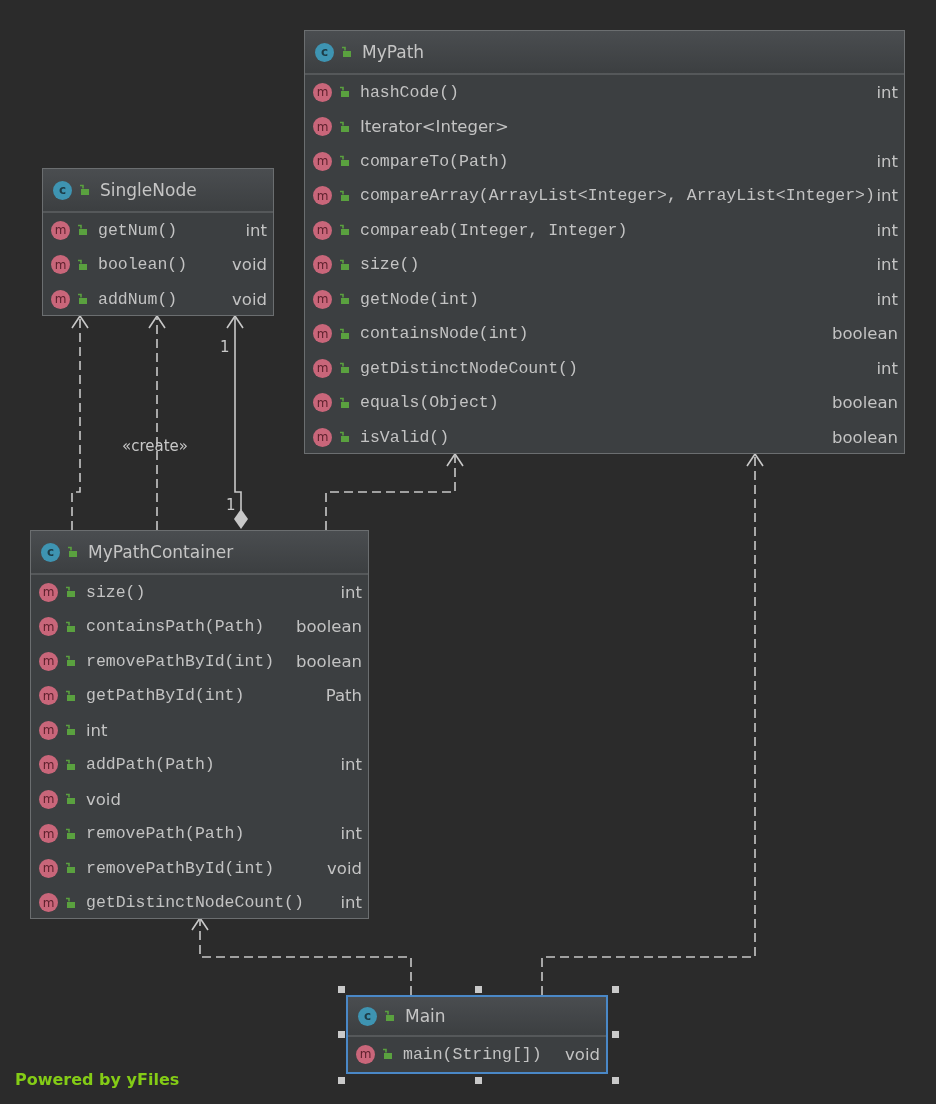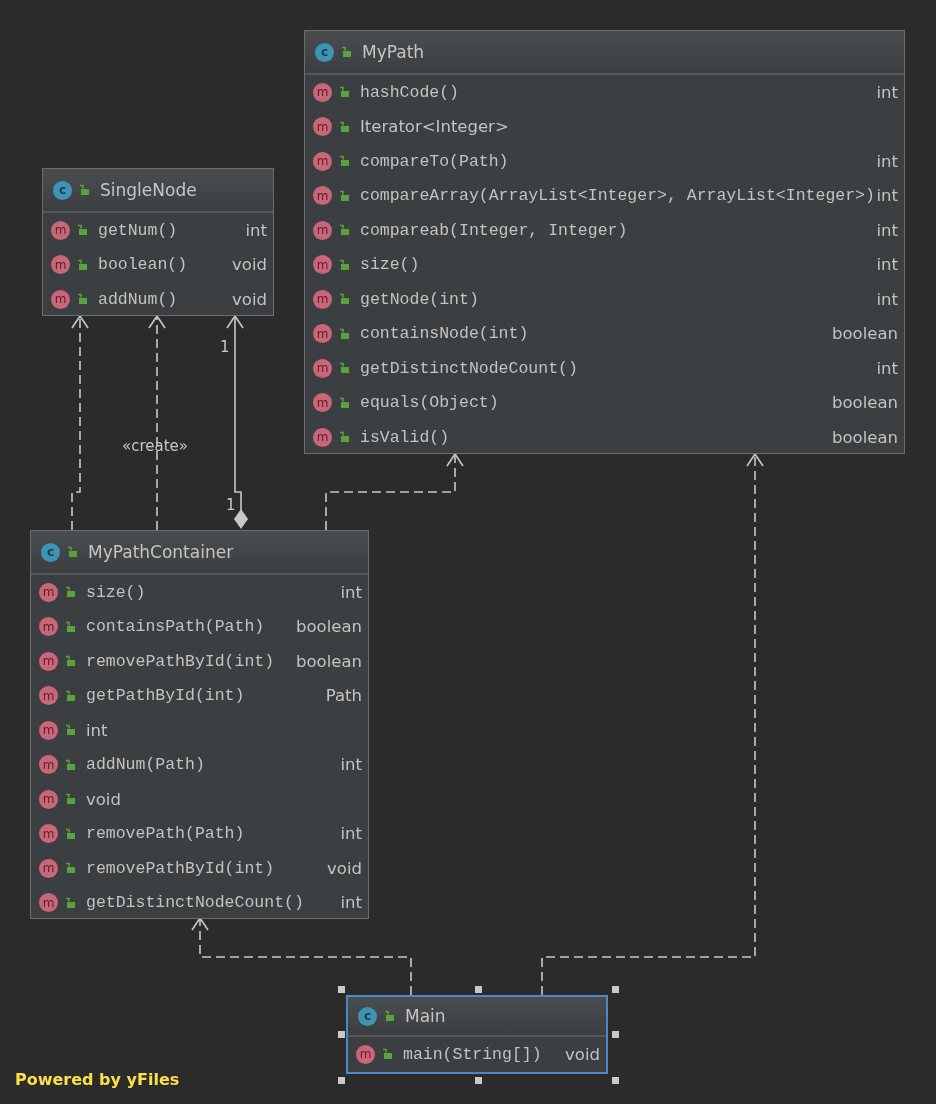--- a/index.html
+++ b/index.html
@@ -9,21 +9,21 @@
   .hdr{height:42px;display:flex;align-items:center;padding-left:10px;background:linear-gradient(#4a4d50,#3c3f41);border-bottom:2px solid #55585a;font-size:17px;color:#c5c5c5;}
   .row{height:34.5px;display:flex;align-items:center;padding-left:8px;padding-right:6px;font-size:16.5px;color:#c3c3c3;}
   .row .name{flex:1;white-space:nowrap;font-family:Liberation Mono, monospace;}
   .row .type{white-space:nowrap;}
   .cicon{width:19px;height:19px;border-radius:50%;background:#3e94b2;color:#1d3c47;font-size:12px;display:inline-flex;align-items:center;justify-content:center;margin-right:6px;font-weight:bold;}
   .micon{width:19px;height:19px;border-radius:50%;background:#c9667a;color:#5b1f2b;font-size:12px;display:inline-flex;align-items:center;justify-content:center;margin-right:6px;}
   .lock{width:12px;height:12px;margin-right:10px;display:inline-block;}
   svg.links{position:absolute;left:0;top:0;}
   .lbl{position:absolute;color:#c8c8c8;font-size:15px;}
   .handle{position:absolute;width:7px;height:7px;background:#c9c9c9;}
-  .powered{position:absolute;left:15px;top:1070px;color:#fde047;font-size:16px;font-weight:bold;}
+  .powered{position:absolute;left:15px;top:1070px;color:#84cc16;font-size:16px;font-weight:bold;}
 </style>
 </head>
 <body>
 
 <svg class="links" width="936" height="1104">
   <defs>
     <style>
       .dash{stroke:#c8c8c8;stroke-width:1.6;fill:none;stroke-dasharray:9,5;}
       .solid{stroke:#c8c8c8;stroke-width:1.6;fill:none;}
       .arr{stroke:#c8c8c8;stroke-width:1.6;fill:none;}
@@ -270,21 +270,21 @@
           <rect x="3" y="5" width="8" height="6" fill="#5aa13f"></rect>
         </svg>
         <span class="type">int</span>
       </div>
       <div class="row">
         <span class="micon">m</span>
         <svg class="lock" viewBox="0 0 12 12">
           <path d="M2 1.5 h3 v3" stroke="#5aa13f" stroke-width="1.6" fill="none"></path>
           <rect x="3" y="5" width="8" height="6" fill="#5aa13f"></rect>
         </svg>
-        <span class="name">addNum(Path)</span>
+        <span class="name">addPath(Path)</span>
         <span class="type">int</span>
       </div>
       <div class="row">
         <span class="micon">m</span>
         <svg class="lock" viewBox="0 0 12 12">
           <path d="M2 1.5 h3 v3" stroke="#5aa13f" stroke-width="1.6" fill="none"></path>
           <rect x="3" y="5" width="8" height="6" fill="#5aa13f"></rect>
         </svg>
         <span class="type">void</span>
       </div>

